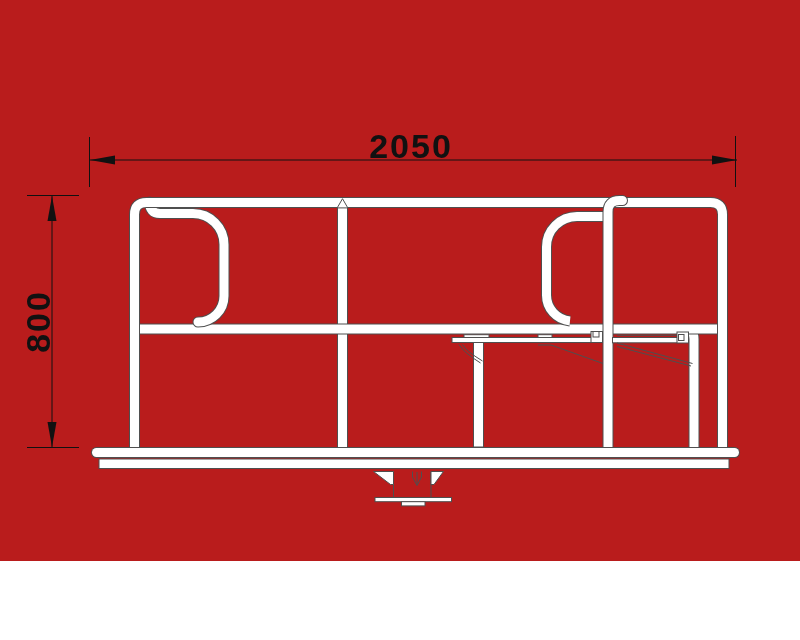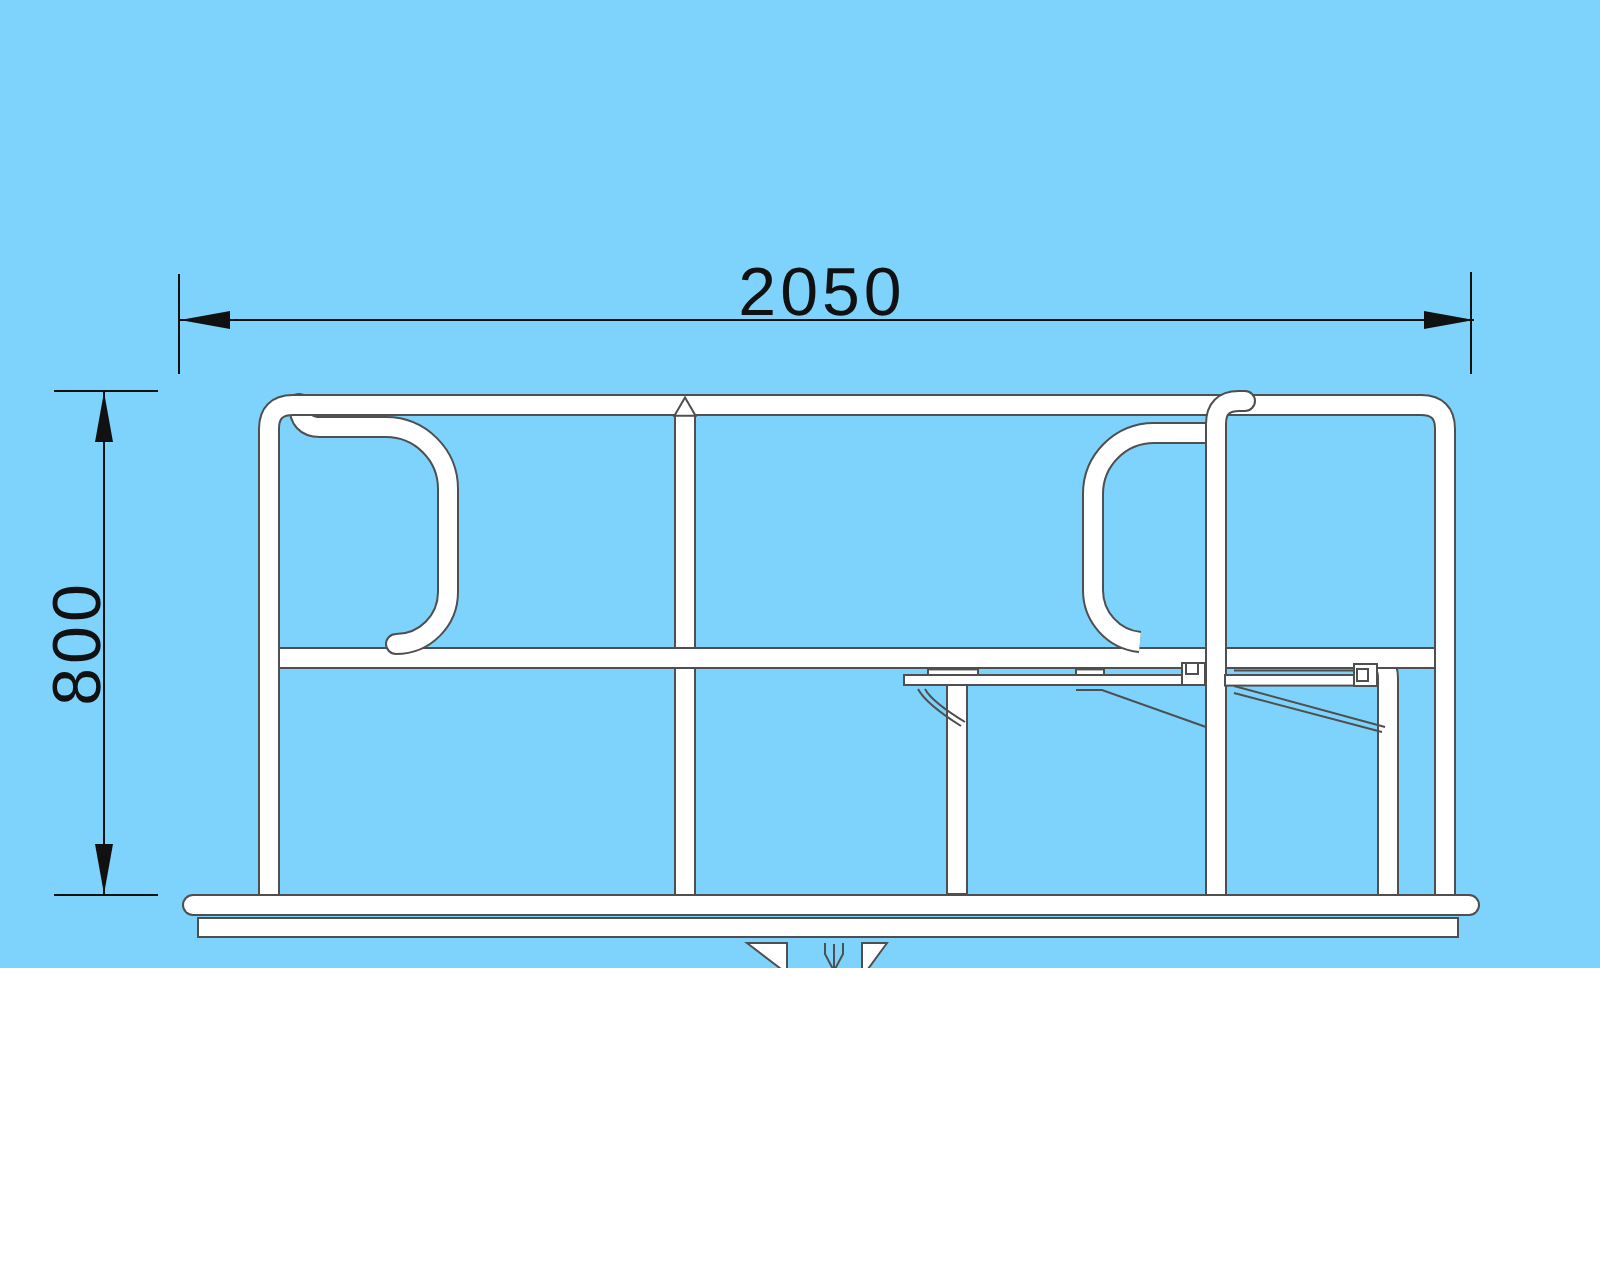--- a/index.html
+++ b/index.html
@@ -1,16 +1,16 @@
 <!DOCTYPE html>
 <html><head>
 <meta charset="utf-8">
 <style>
   html,body{margin:0;padding:0;background:#ffffff;}
-  .page{width:800px;height:484px;background:#7dd3fc;position:relative;font-family:"Liberation Sans",sans-serif;}
+  .page{width:800px;height:561px;background:#b91c1c;position:relative;font-family:"Liberation Sans",sans-serif;font-weight:bold;}
   
   .to{fill:none;stroke:#4f4f4f;stroke-width:11;}
   .ti{fill:none;stroke:#ffffff;stroke-width:9;}
   .cr{stroke-linecap:round;}
   .ln{fill:none;stroke:#4f4f4f;stroke-width:1;}
   .wb{fill:#ffffff;stroke:#4f4f4f;stroke-width:1;}
   .dim{stroke:#111111;stroke-width:1;fill:none;}
   .dimfill{fill:#111111;stroke:none;}
   .dimtext{fill:#111111;font-size:34px;letter-spacing:2px;font-family:"Liberation Sans",sans-serif;}
 </style>

